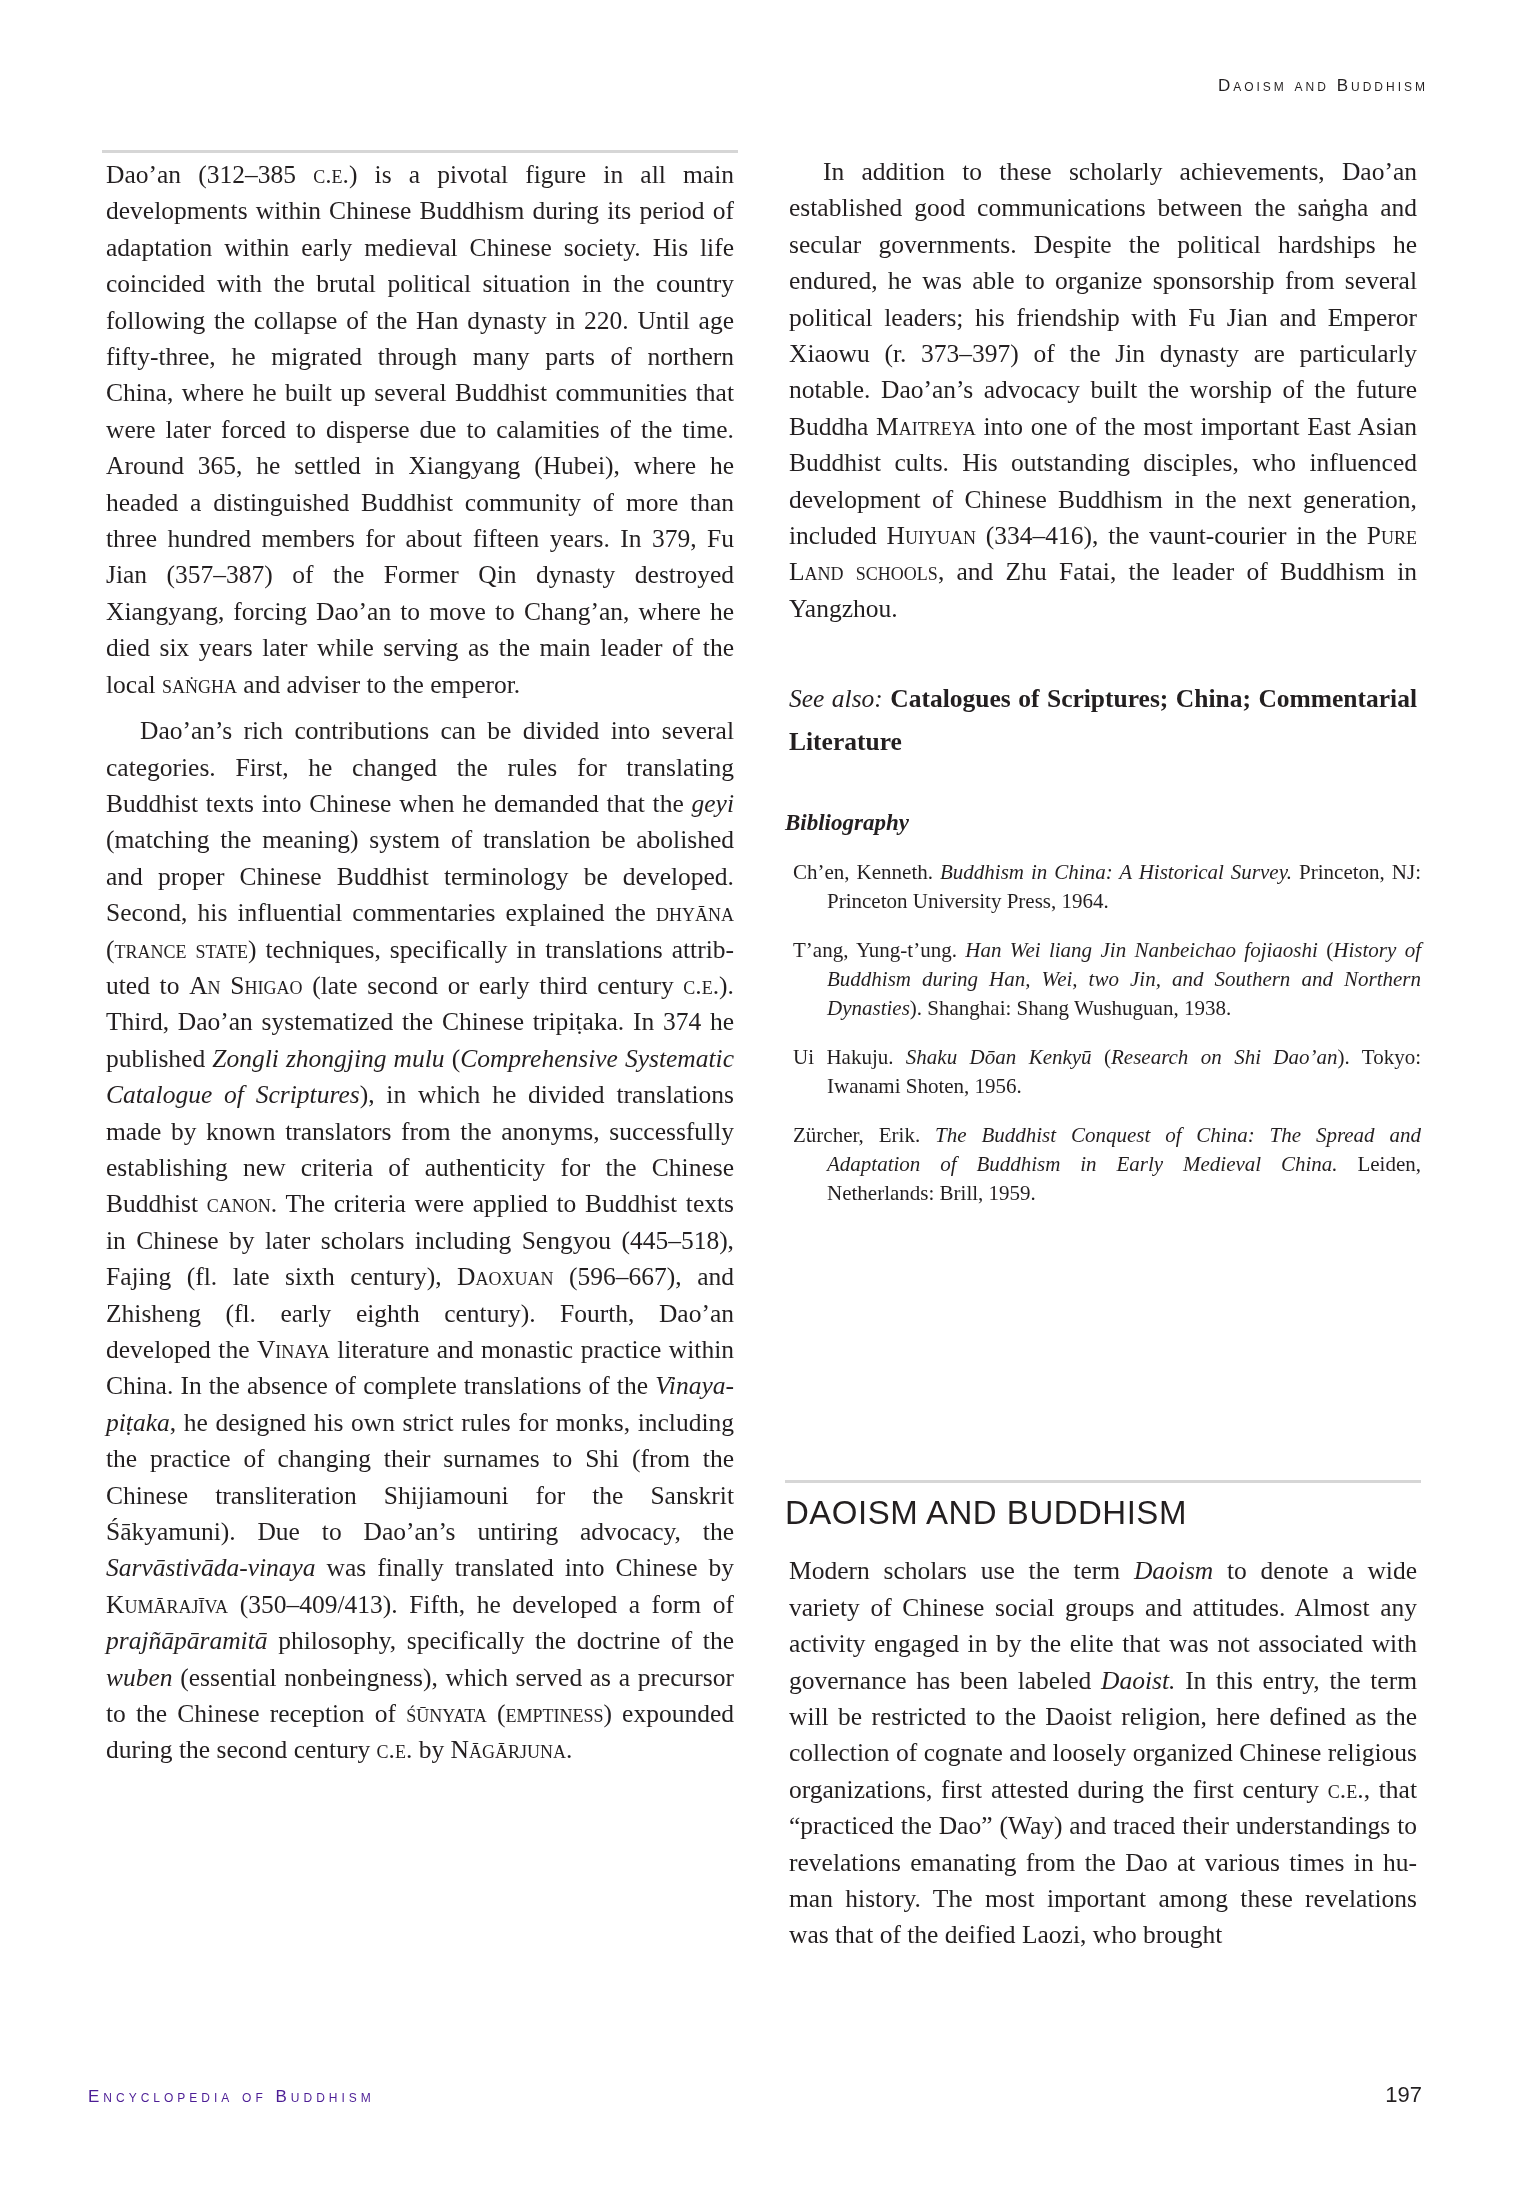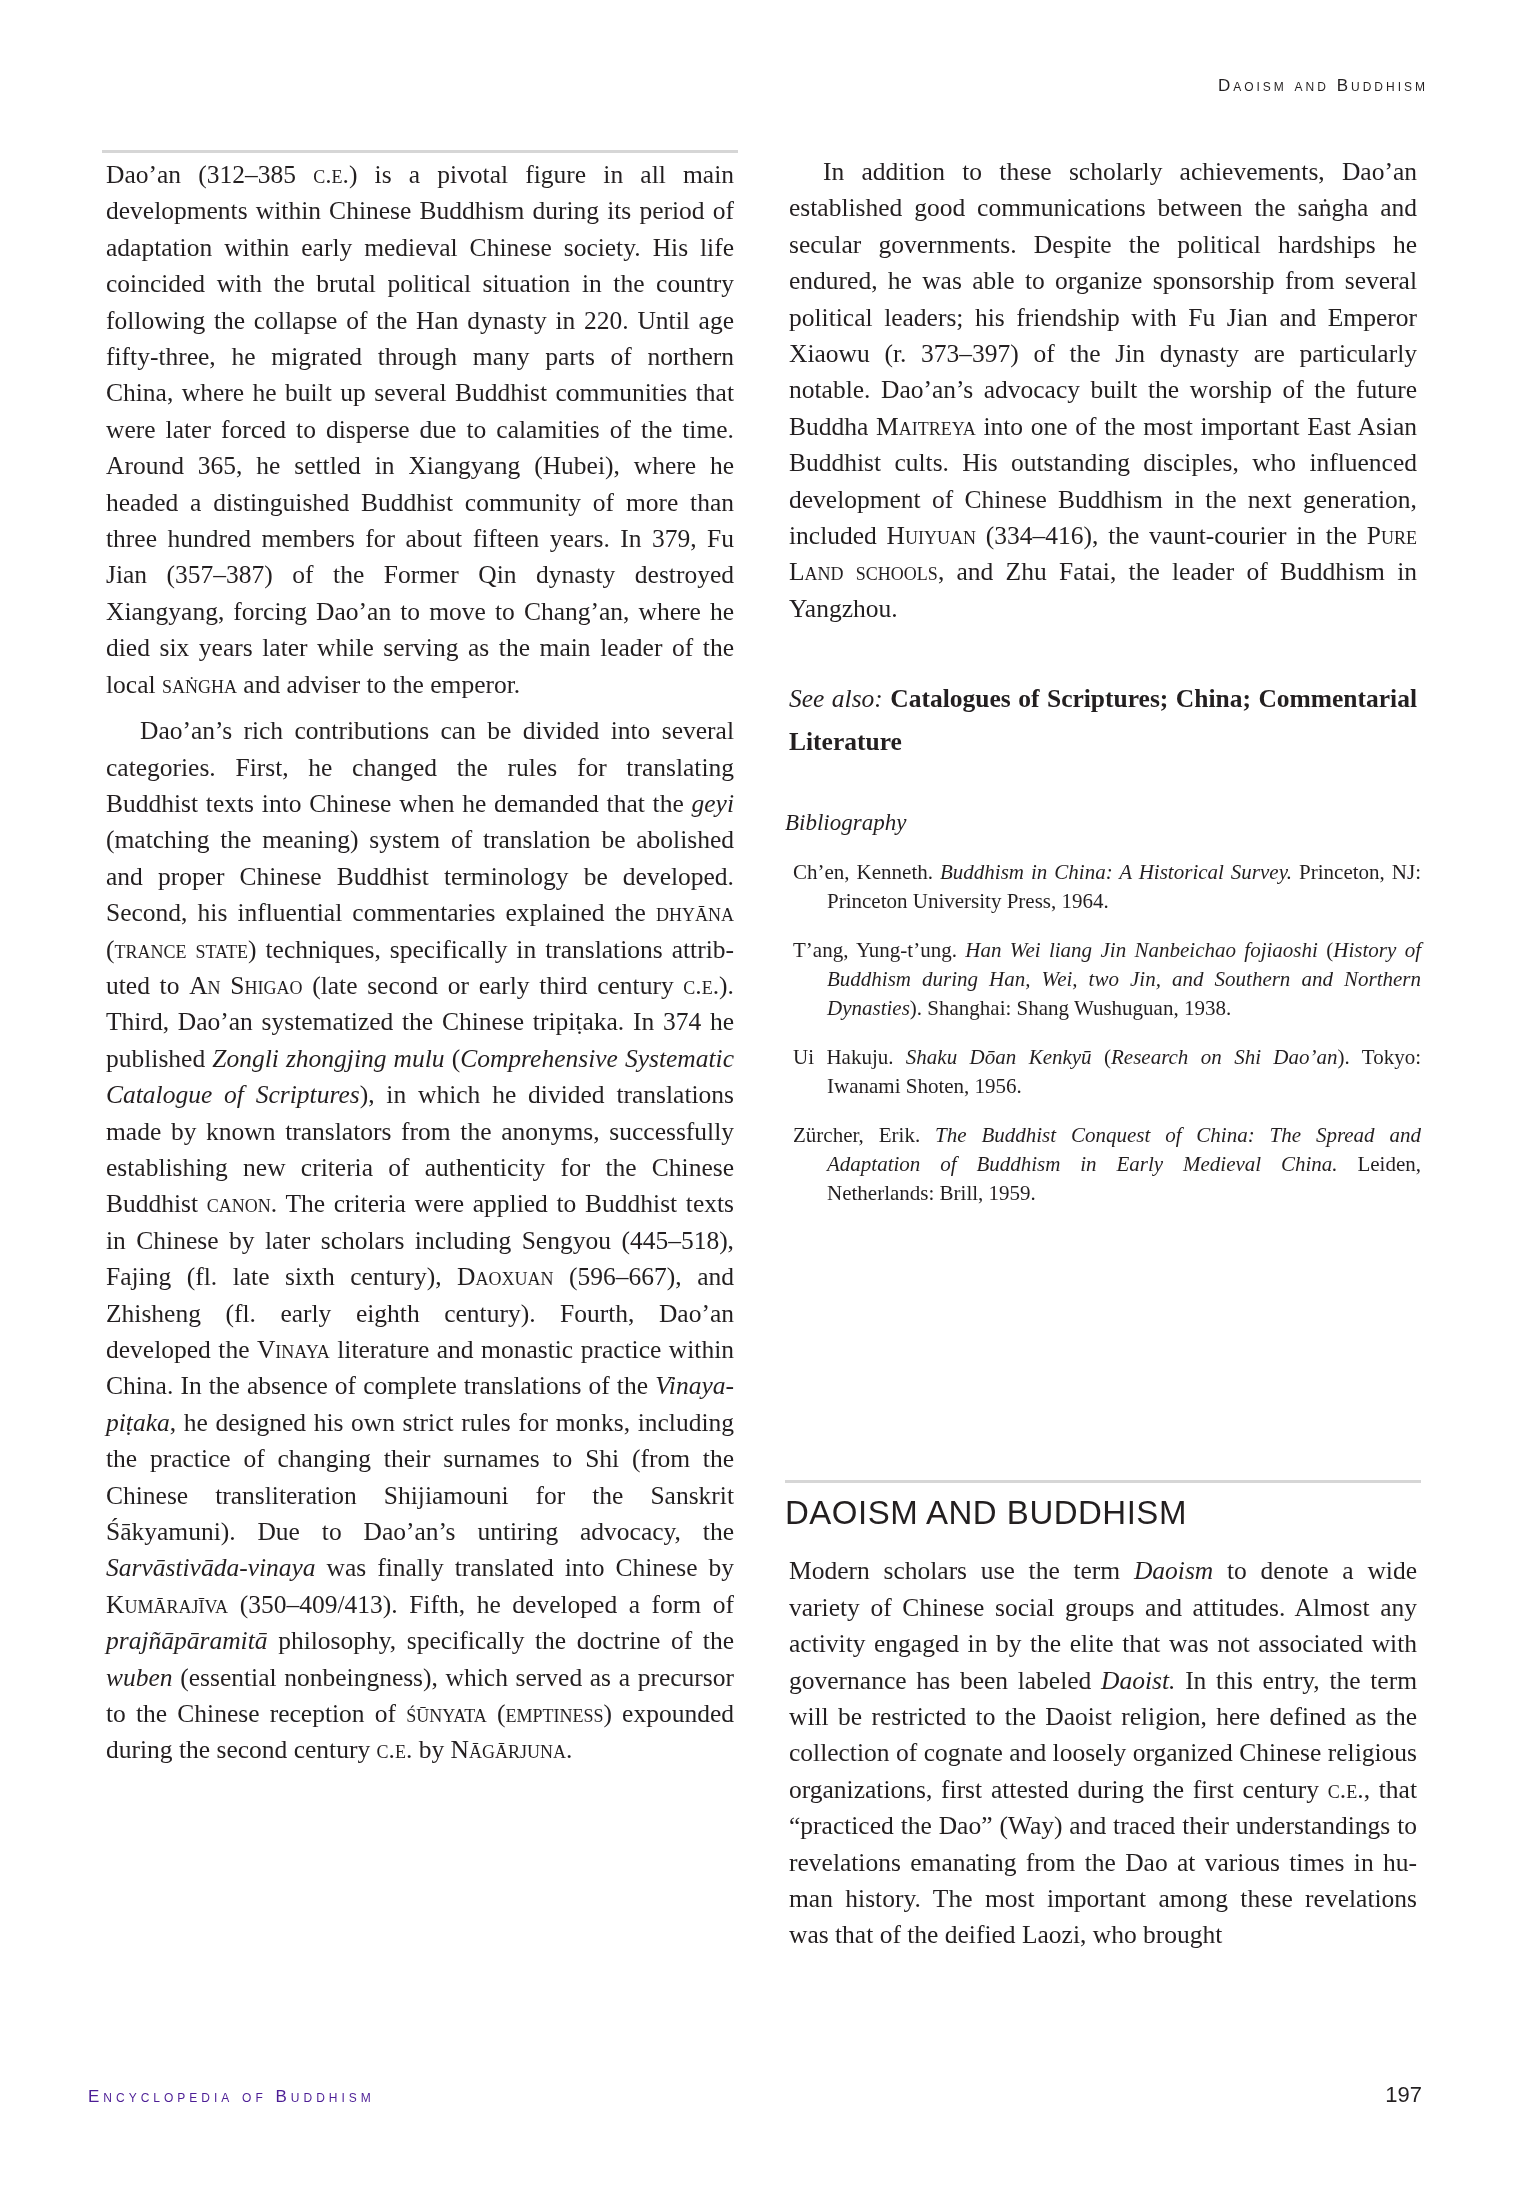--- a/index.html
+++ b/index.html
@@ -15,21 +15,21 @@
   .col-right { left: 785px; }
   .rule { height: 3px; background: #d6d6d6; width: 100%; }
   .entry-title { font-family: "Liberation Sans", sans-serif; font-size: 33px; font-weight: normal;
                  margin: 14px 0 26px 0; letter-spacing: 0.5px; color: #231f20; }
   p { margin: 4px; }
   p.indent { text-indent: 34px; }
   p + p { margin-top: 10px; }
   .sc { font-variant: small-caps; }
   .see-also { margin-top: 50px; line-height: 43px; }
   .see-also b { font-weight: bold; }
-  .bib-head { font-style: italic; font-weight: normal; font-size: 23px; margin: 42px 0 16px 0; }
+  .bib-head { font-style: italic; font-weight: bold; font-size: 23px; margin: 42px 0 16px 0; }
   .bib-item { font-size: 21px; line-height: 29px; padding-left: 34px; text-indent: -34px;
               margin-bottom: 20px; text-align: justify; margin-left: 8px; }
   .author-sig { text-align: right; font-size: 22px; font-variant: small-caps; margin-top: 22px;
                 letter-spacing: 0.5px; }
   .second-entry { position: absolute; left: 785px; top: 1480px; width: 636px;
                   font-family: "Liberation Serif", serif; font-size: 25.5px; line-height: 36.4px;
                   text-align: justify; }
   .second-entry .entry-title { margin: 12px 0 22px 0; }
   .footer-left { position: absolute; top: 2087px; left: 88px; font-family: "Liberation Sans", sans-serif;
                  font-size: 17px; letter-spacing: 4px; font-variant: small-caps; color: #4c1d95; }

